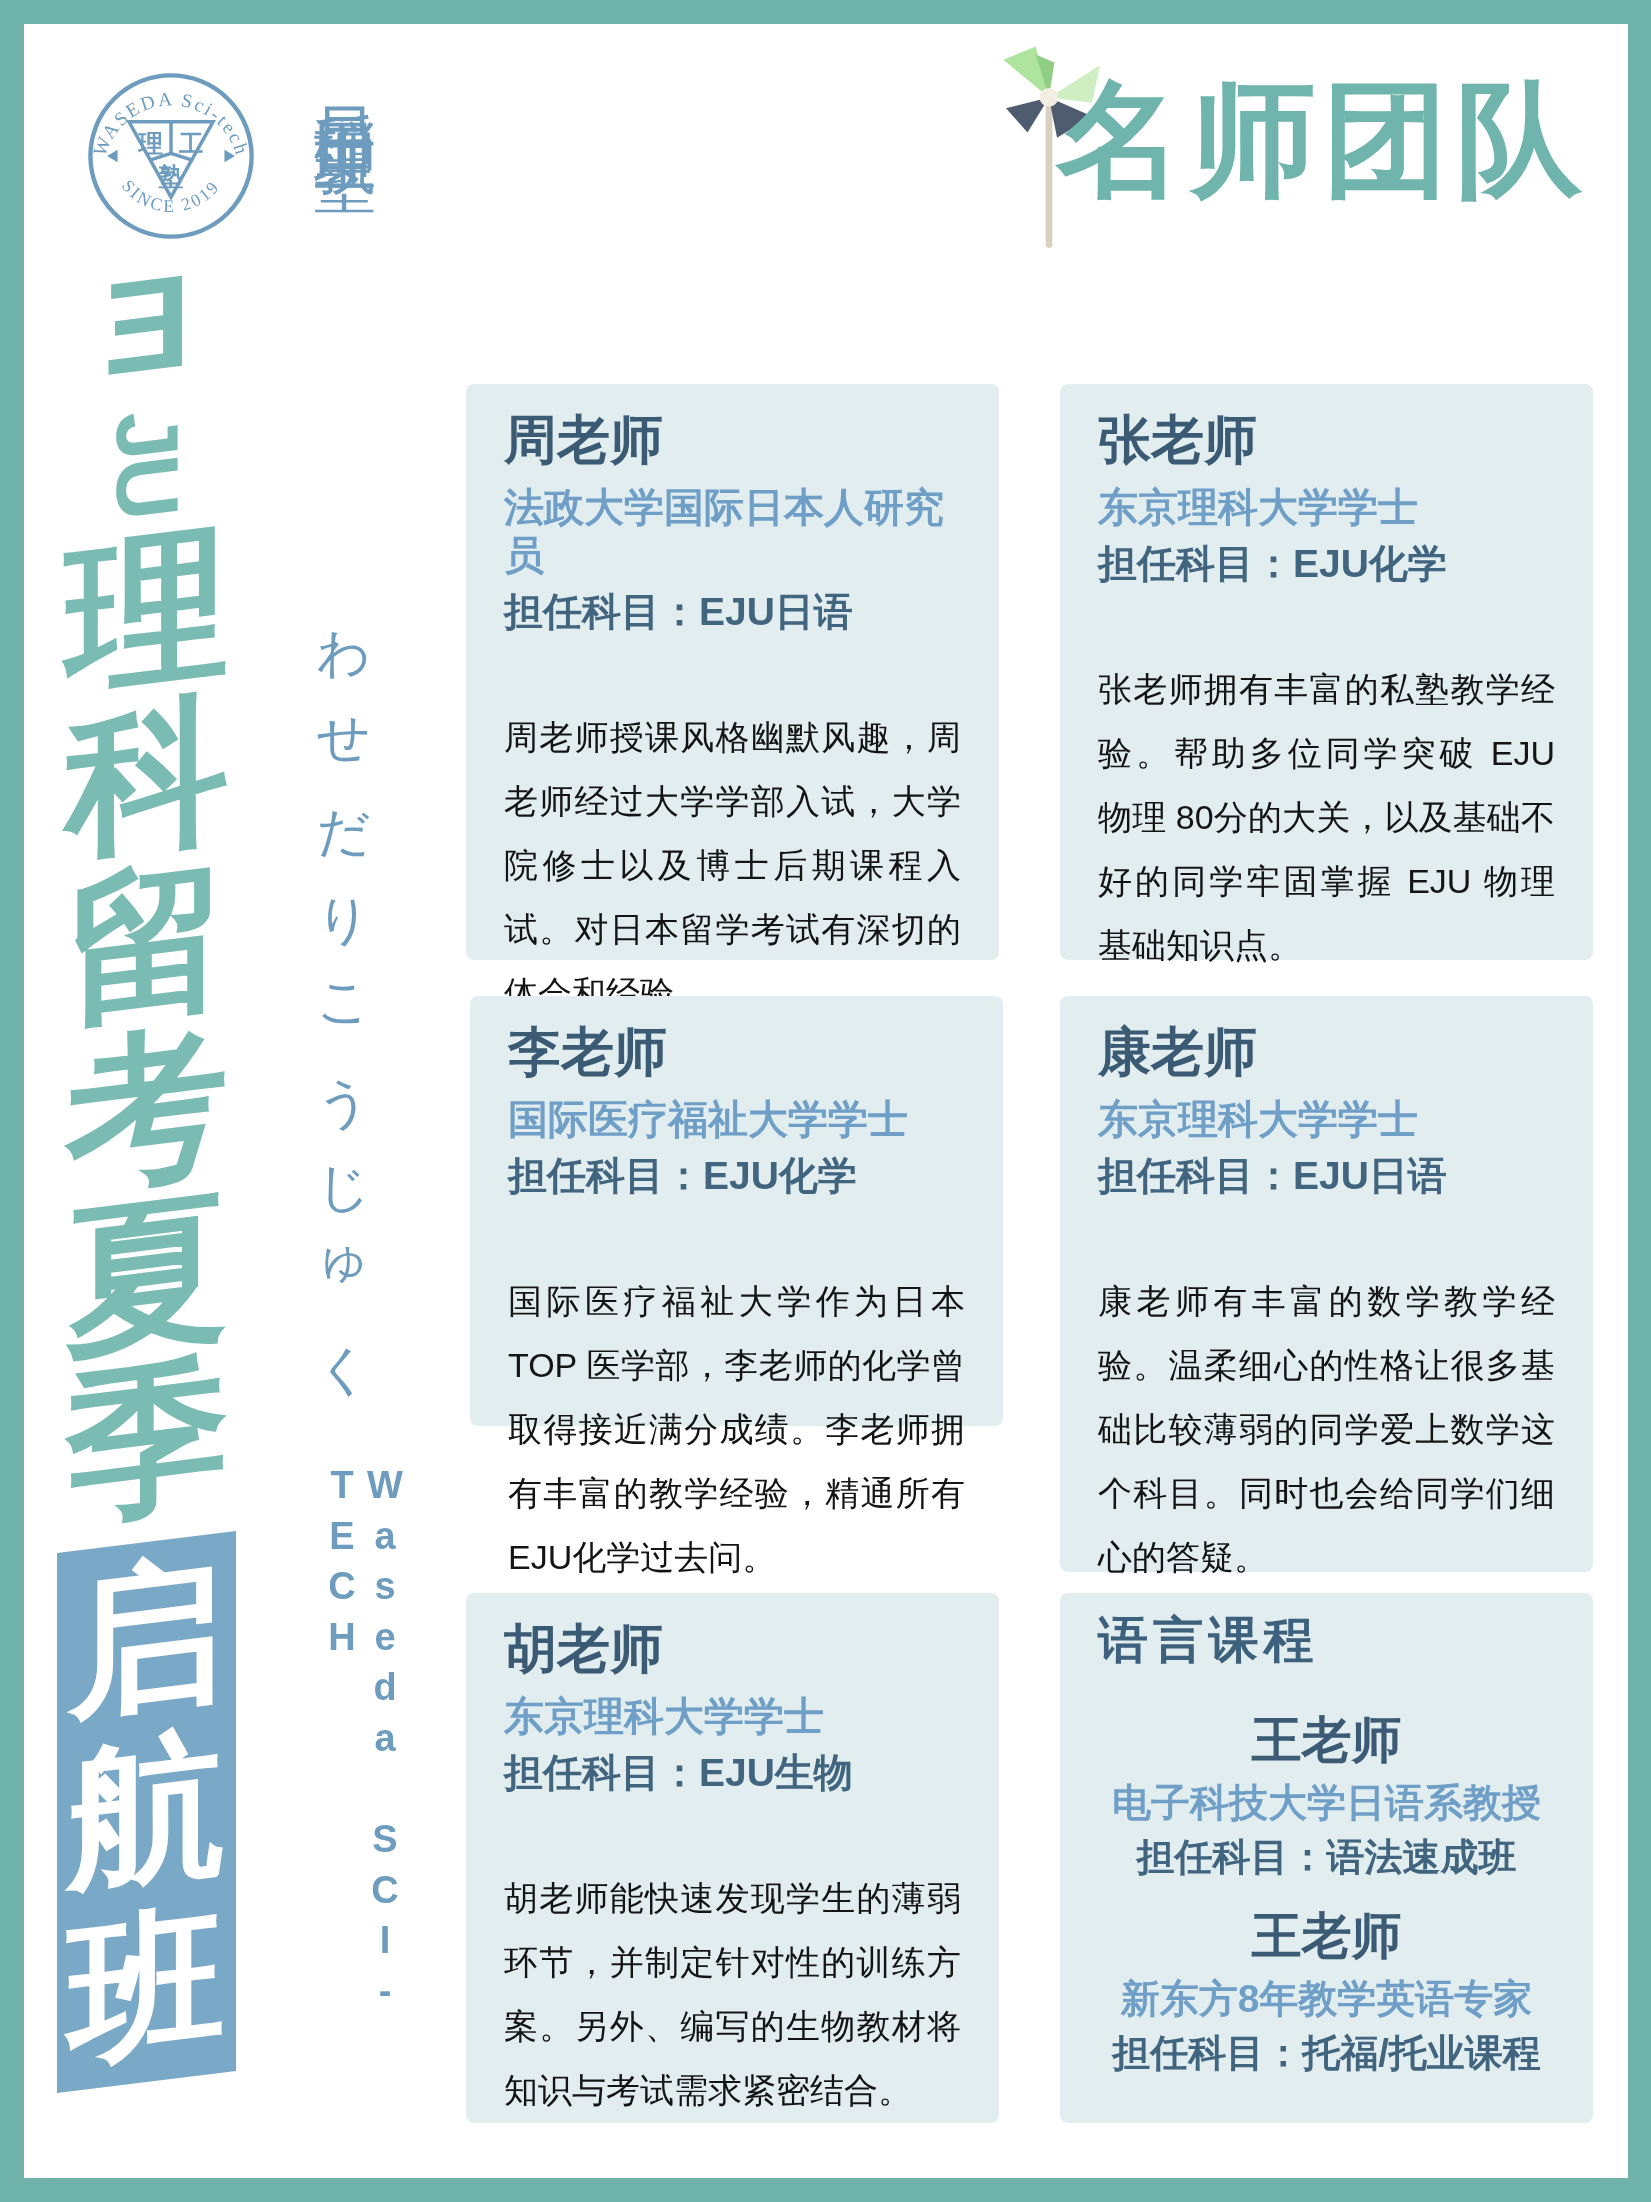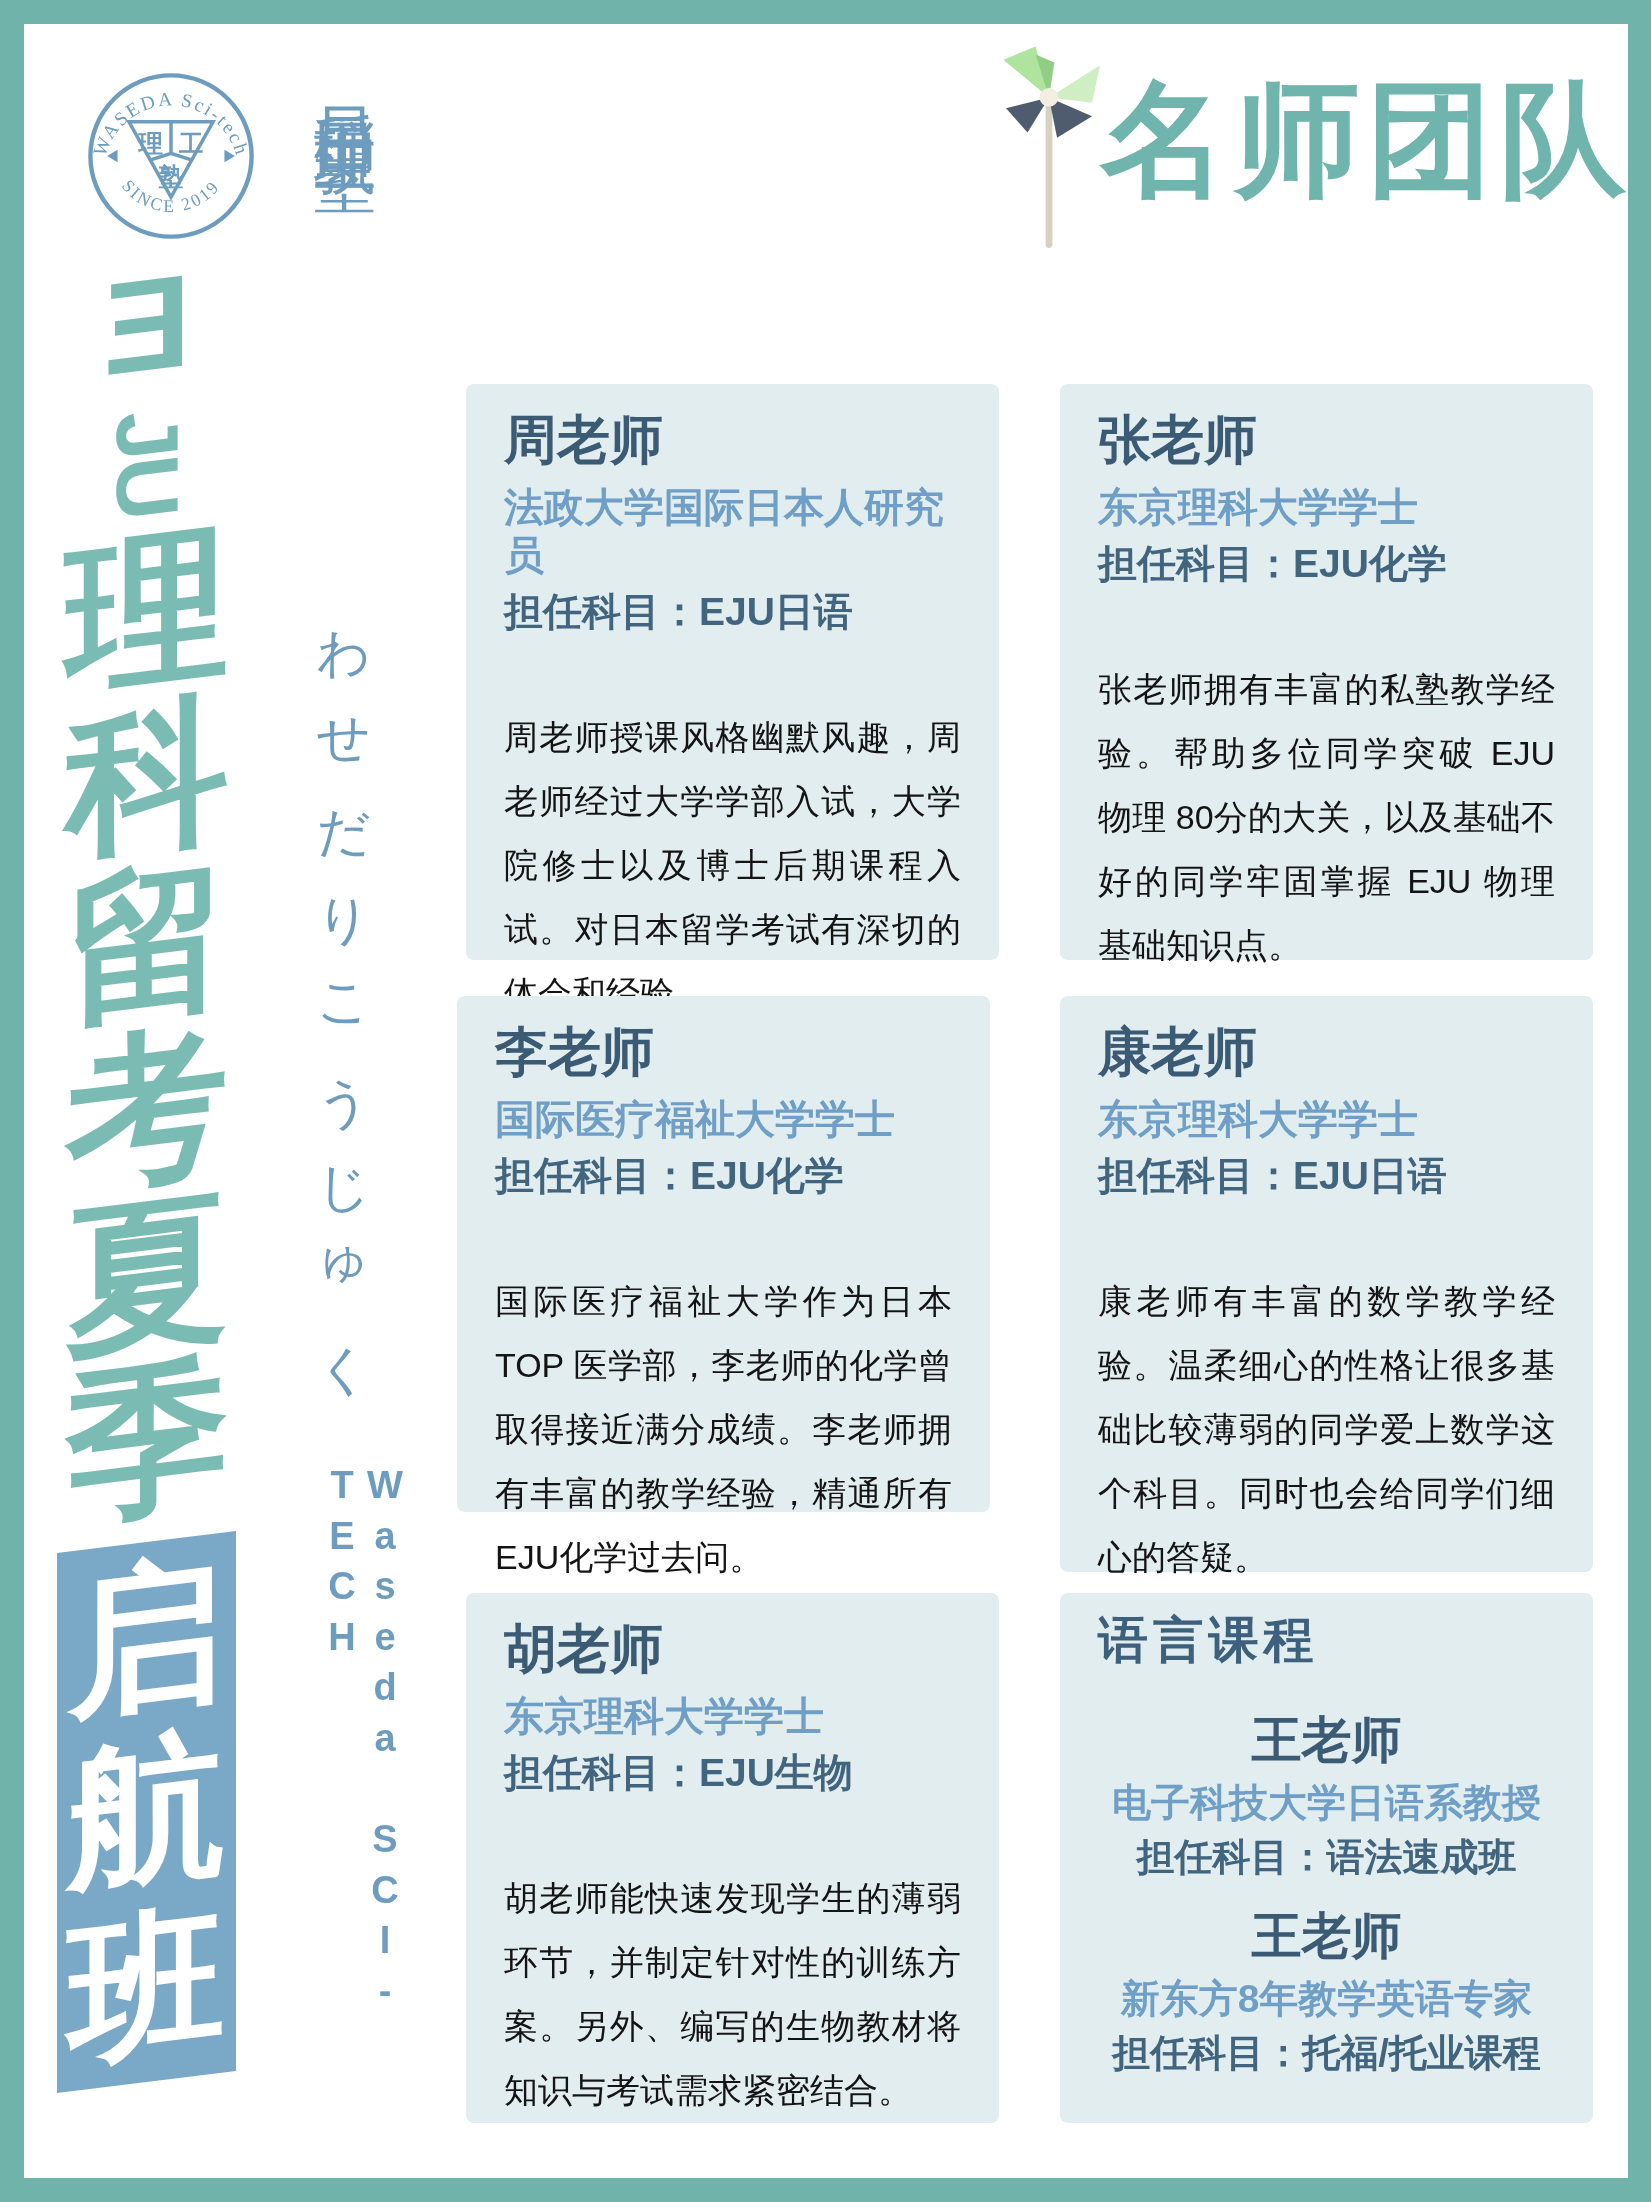--- a/index.html
+++ b/index.html
@@ -22,27 +22,27 @@
   
   .big-title{position:absolute;left:50px;top:251px;width:194px;transform:skewY(-7deg);transform-origin:50% 0;color:#7abcb3;font-weight:900;}
   .tchar{height:166px;line-height:166px;font-size:163px;text-align:center;}
   .tchar.latin-e{height:148px;line-height:148px;font-size:131px;transform:scaleX(-1);}
   .tchar.latin-ju{height:129px;line-height:129px;font-size:88px;letter-spacing:-3.4px;transform:rotate(90deg);}
   .title-block{position:absolute;left:57px;top:1542px;width:179px;height:540px;background:#7aa8c7;transform:skewY(-7deg);transform-origin:50% 0;display:flex;flex-direction:column;justify-content:center;}
   .title-block .tchar{color:#ffffff;font-size:157px;height:174px;line-height:174px;font-weight:900;}
 
   
   .pinwheel{position:absolute;left:981px;top:41px;width:136px;height:215px;}
-  .brand-title{position:absolute;left:1101px;top:57px;font-size:126px;font-weight:900;color:#6fb5ad;letter-spacing:6.9px;white-space:nowrap;}
+  .brand-title{position:absolute;left:1057px;top:57px;font-size:126px;font-weight:900;color:#6fb5ad;letter-spacing:6.9px;white-space:nowrap;}
 
   
   .card{position:absolute;width:533px;background:#e2edef;border-radius:8px;padding:26px 38px;box-sizing:border-box;}
   .card1{left:466px;top:384px;height:576px;}
   .card2{left:1060px;top:384px;height:576px;}
-  .card3{left:457px;top:996px;height:516px;}
+  .card3{left:470px;top:996px;height:430px;}
   .card4{left:1060px;top:996px;height:576px;}
   .card5{left:466px;top:1593px;height:530px;}
   .card6{left:1060px;top:1593px;height:530px;padding-top:13.8px;}
   .t-name{font-size:53px;font-weight:900;color:#3b5a74;line-height:1.15;}
   .t-cred{font-size:40px;font-weight:800;color:#6f9fc7;margin-top:12px;line-height:1.2;}
   .t-subj{font-size:39px;font-weight:700;color:#41647f;margin-top:10.3px;line-height:1.2;}
   .t-desc{font-size:34px;font-weight:400;color:#141414;line-height:64px;margin-top:69px;text-align:justify;}
   .lang-title{font-size:50px;font-weight:800;color:#3d607c;letter-spacing:5.2px;}
   .lang-teacher{margin-top:38px;text-align:center;}
   .lang-teacher .t-name{font-size:50px;}

